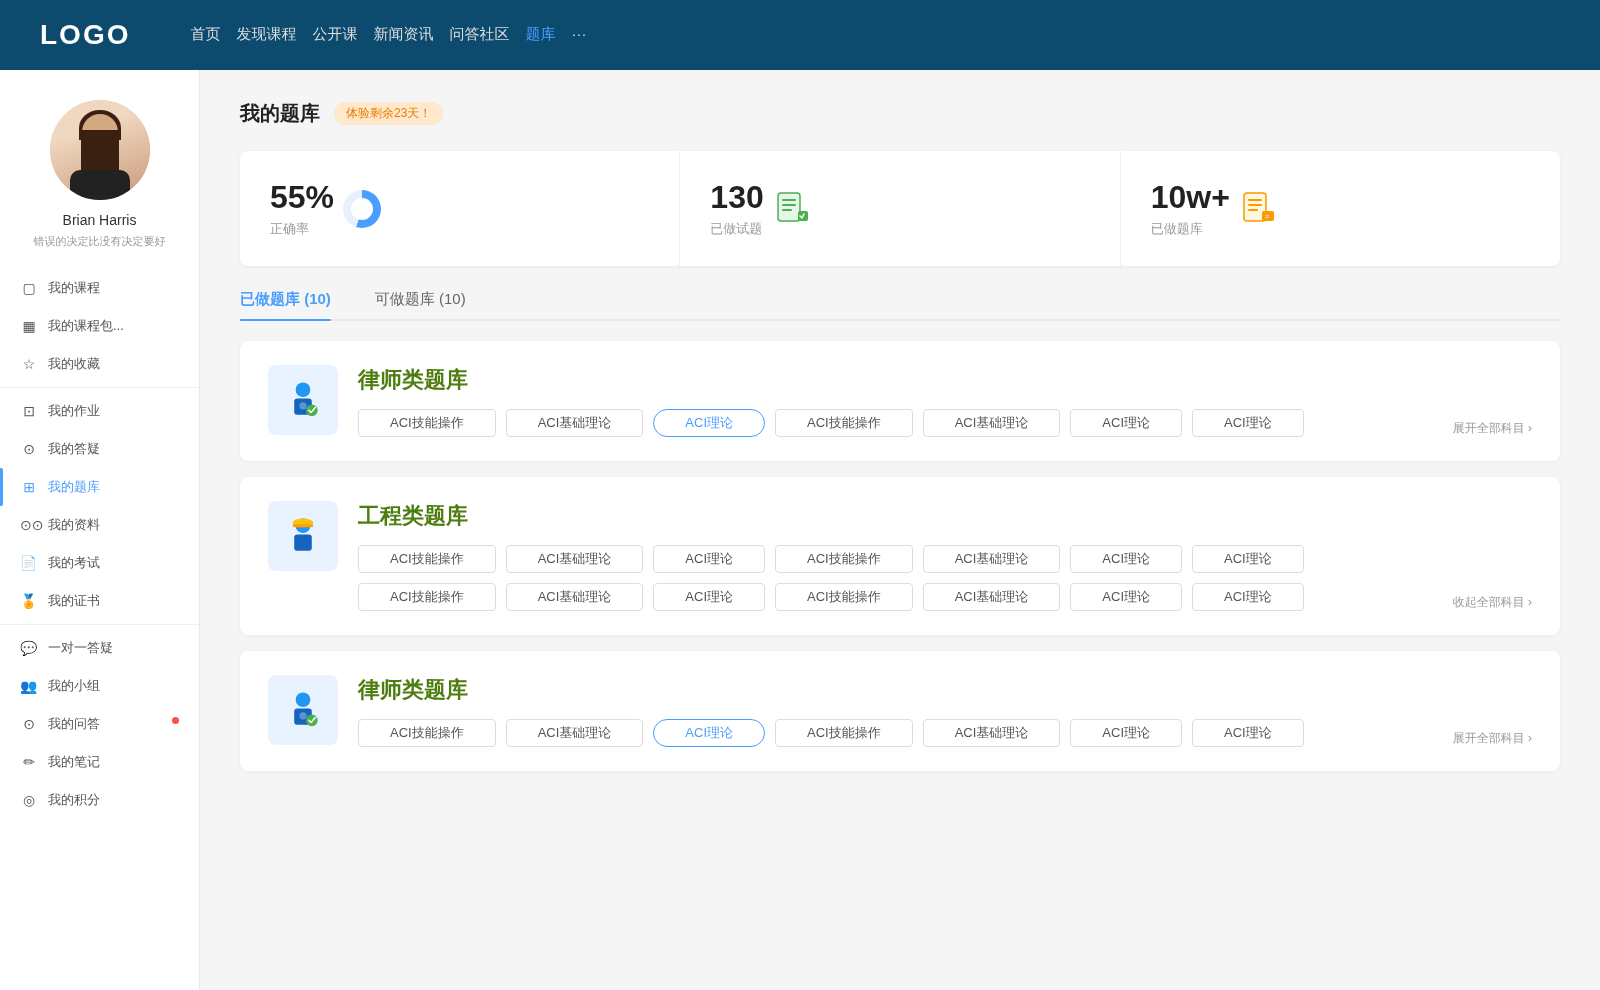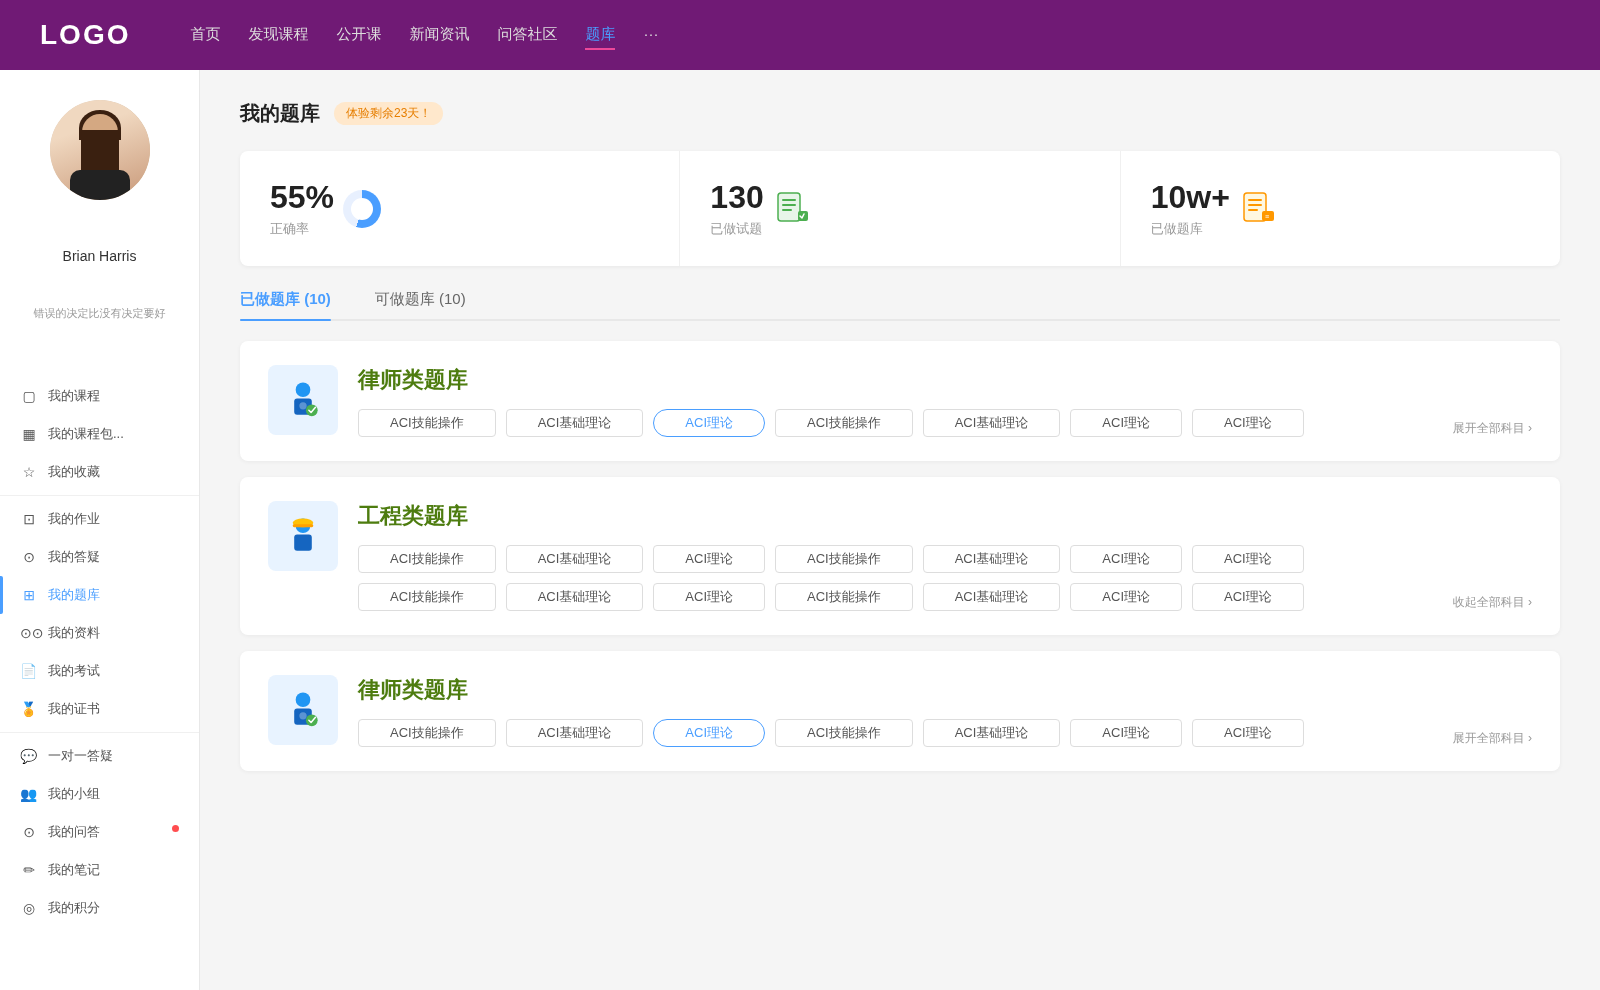--- a/index.html
+++ b/index.html
@@ -1,33 +1,33 @@
 <!DOCTYPE html>
 <html><head>
   <meta charset="utf-8">
   <style>
     * { box-sizing: border-box; margin: 0; padding: 0; }
     body { font-family: -apple-system, BlinkMacSystemFont, "PingFang SC", "Microsoft YaHei", sans-serif; background: #f0f0f0; min-height: 990px; }
 
     
     .navbar {
-      background: #701a75;
+      background: #0c4a6e;
       height: 70px;
       display: flex;
       align-items: center;
       padding: 0 40px;
       color: #fff;
       position: fixed;
       top: 0; left: 0; right: 0;
       z-index: 100;
     }
     .nav-logo { font-size: 28px; font-weight: 900; letter-spacing: 2px; margin-right: 60px; }
-    .nav-links { display: flex; gap: 28px; flex: 1; }
+    .nav-links { display: flex; gap: 16px; flex: 1; }
     .nav-link { font-size: 15px; color: #ddd; cursor: pointer; padding: 4px 0; }
-    .nav-link.active { color: #4a9eff; border-bottom: 2px solid #ec4899; }
+    .nav-link.active { color: #4a9eff; border-bottom: 2px solid #0c4a6e; }
     .nav-right { display: flex; align-items: center; gap: 20px; }
     .nav-app-download { font-size: 14px; color: #ddd; cursor: pointer; }
     .nav-bell { font-size: 20px; color: #fff; cursor: pointer; position: relative; }
     .nav-bell-badge { position: absolute; top: -4px; right: -4px; width: 8px; height: 8px; background: #ff4d4f; border-radius: 50%; }
     .nav-avatar-placeholder { width: 36px; height: 36px; border-radius: 50%; background: linear-gradient(135deg, #c8a882, #a07050); }
     .nav-chevron { font-size: 12px; color: #ddd; cursor: pointer; }
 
     
     .page-layout {
       margin-top: 70px;
@@ -38,21 +38,20 @@
     
     .sidebar {
       width: 200px;
       background: #fff;
       border-right: 1px solid #e8e8e8;
       padding: 30px 0 20px;
       flex-shrink: 0;
       display: flex;
       flex-direction: column;
       align-items: center;
-      gap: 36px;
     }
     .sidebar-avatar {
       width: 100px;
       height: 100px;
       border-radius: 50%;
       background: linear-gradient(135deg, #e8d5c4, #c8a882);
       margin-bottom: 12px;
       overflow: hidden;
       display: flex;
       align-items: center;

